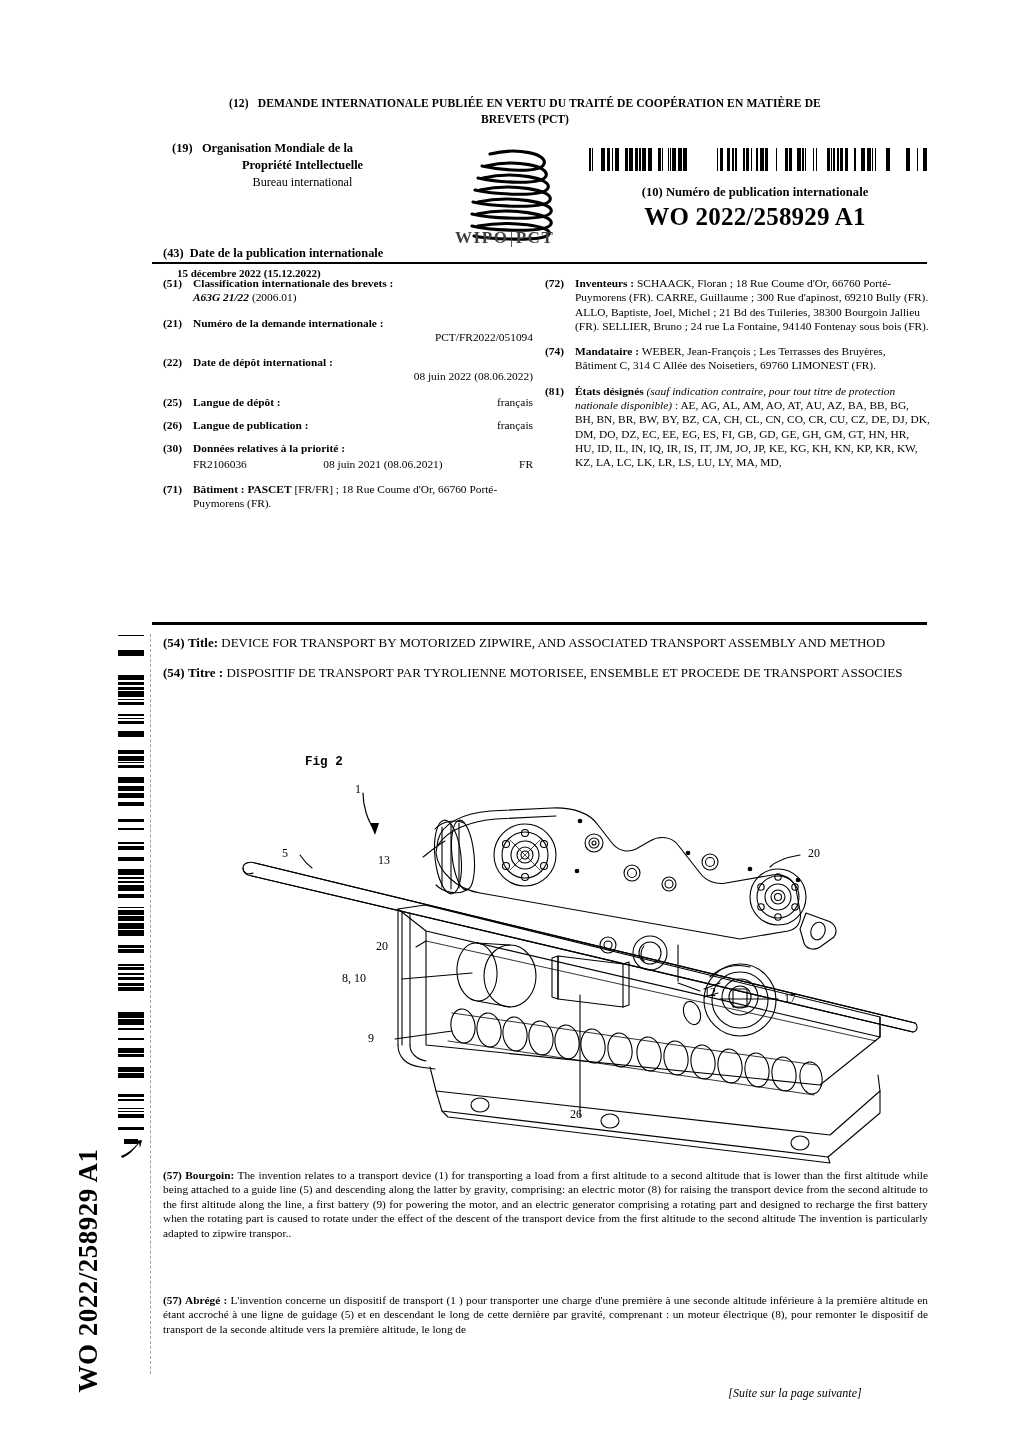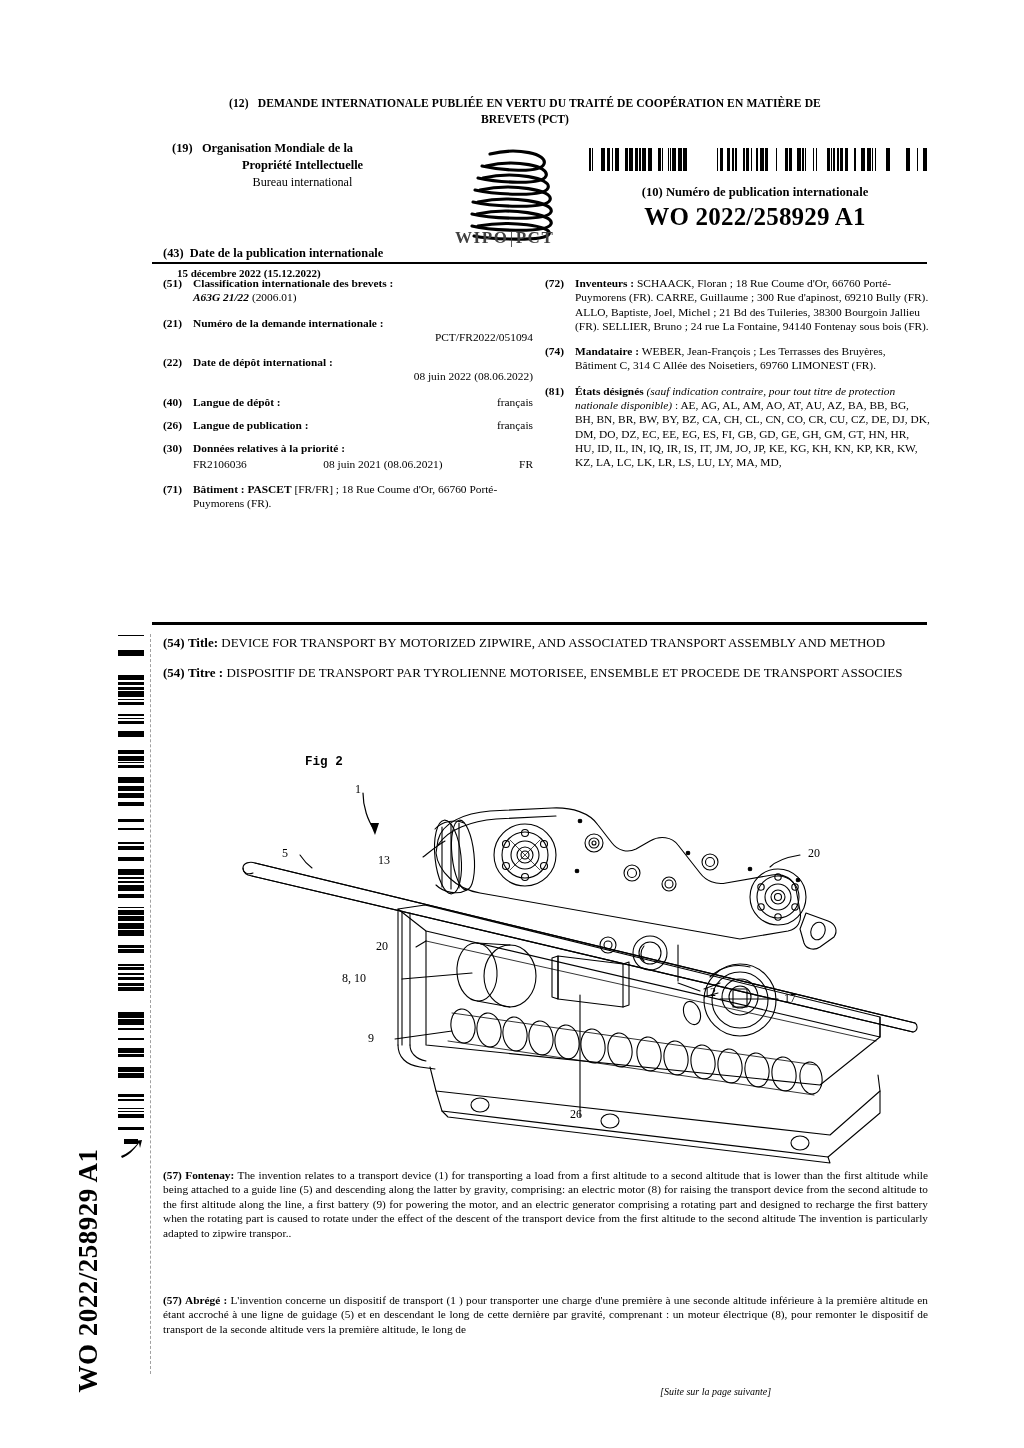--- a/index.html
+++ b/index.html
@@ -93,22 +93,22 @@
      font-family:Liberation Mono, monospace;font-weight:bold;font-size:12.6px;}
   .fignum{position:absolute;font-size:12px;font-family:"Liberation Serif",serif;}
 
   
   .abs{position:absolute;left:163px;width:765px;font-size:11.3px;line-height:14.4px;text-align:justify;}
   #abstract-en{top:1168px;}
   #abstract-fr{top:1293px;}
   .abs .lbl{font-weight:bold;}
 
   
-  #footer-note{position:absolute;left:660px;top:1386px;width:270px;
-     font-style:italic;font-size:10px;}
+  #footer-note{position:absolute;left:660px;top:1386px;width:270px;text-align:center;
+     font-style:italic;font-size:12px;}
 </style>
 </head>
 <body>
 
 <div class="page">
 
   <div id="hdr-line1">
     <span>(12)</span>
     &nbsp;
     <span>DEMANDE INTERNATIONALE PUBLIÉE EN VERTU DU TRAITÉ DE COOPÉRATION EN MATIÈRE DE</span>
@@ -230,21 +230,21 @@
       <span class="ralign">PCT/FR2022/051094</span>
     </div>
 
     <div class="entry">
       <span class="num">(22)</span>
       <b>Date de dépôt international :</b>
       <span class="ralign">08 juin 2022 (08.06.2022)</span>
     </div>
 
     <div class="entry tight">
-      <span class="num">(40)</span>
+      <span class="num">(25)</span>
       <span class="row-split">
         <b>Langue de dépôt :</b>
         <span>français</span>
       </span>
     </div>
 
     <div class="entry tight">
       <span class="num">(26)</span>
       <span class="row-split">
         <b>Langue de publication :</b>
@@ -541,21 +541,21 @@
     <span class="fignum" style="left:196px;top:194px;">20</span>
     <span class="fignum" style="left:162px;top:226px;">8, 10</span>
     <span class="fignum" style="left:188px;top:286px;">9</span>
     <span class="fignum" style="left:390px;top:362px;">26</span>
     <span class="fignum" style="left:524px;top:240px;">12</span>
     <span class="fignum" style="left:604px;top:246px;">17</span>
   </div>
 
   <div class="abs" id="abstract-en">
     <span class="lbl">(57)</span>
-    <span class="lbl">Fontenay:</span>
+    <span class="lbl">Bourgoin:</span>
     <span>The invention relates to a transport device (1) for transporting a load from a first altitude to a second altitude that is lower than the first altitude while being attached to a guide line (5) and descending along the latter by gravity, comprising: an electric motor (8) for raising the transport device from the second altitude to the first altitude along the line, a first battery (9) for powering the motor, and an electric generator comprising a rotating part and designed to recharge the first battery when the rotating part is caused to rotate under the effect of the descent of the transport device from the first altitude to the second altitude The invention is particularly adapted to zipwire transpor..</span>
   </div>
 
   <div class="abs" id="abstract-fr">
     <span class="lbl">(57)</span>
     <span class="lbl">Abrégé :</span>
     <span>L'invention concerne un dispositif de transport (1 ) pour transporter une charge d'une première à une seconde altitude inférieure à la première altitude en étant accroché à une ligne de guidage (5) et en descendant le long de cette dernière par gravité, comprenant : un moteur électrique (8), pour remonter le dispositif de transport de la seconde altitude vers la première altitude, le long de</span>
   </div>
 
   <div id="footer-note">[Suite sur la page suivante]</div>

